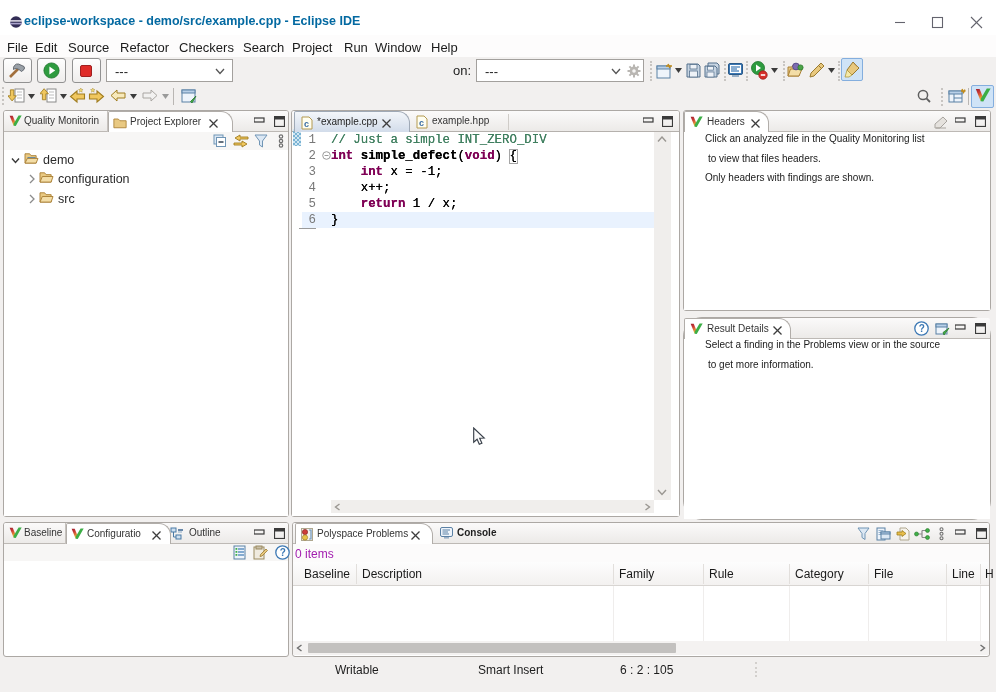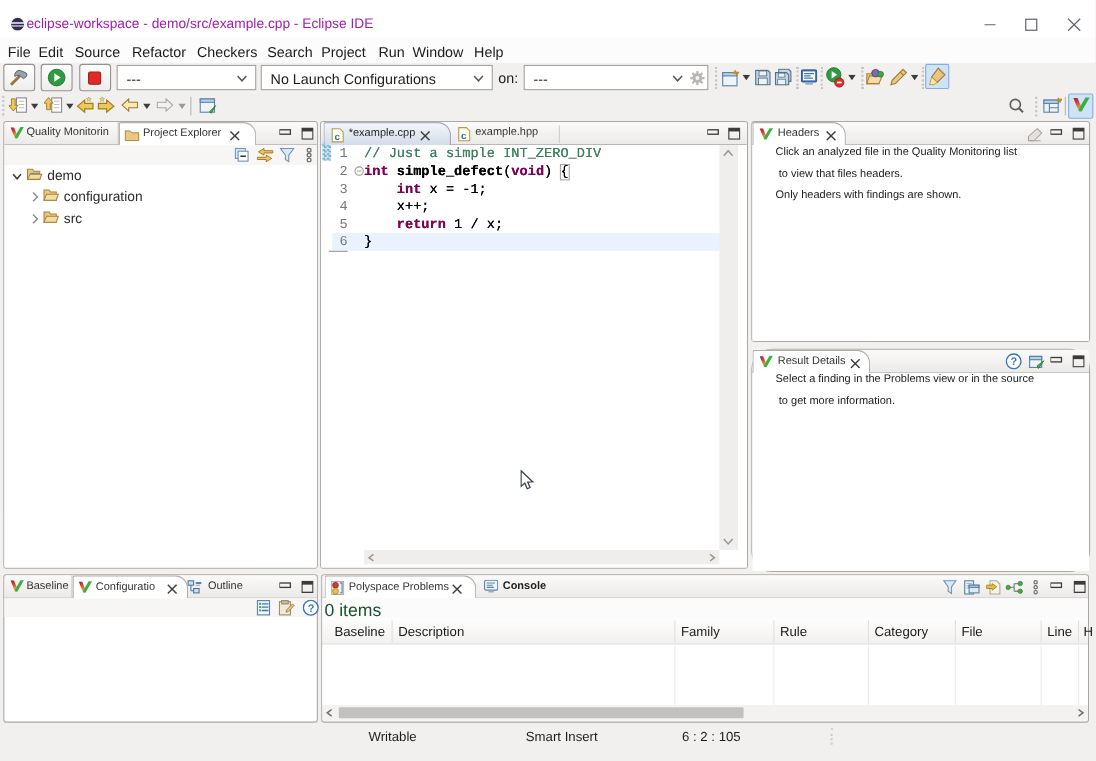--- a/index.html
+++ b/index.html
@@ -38,21 +38,21 @@
 </g>
 </defs>
   </svg>
 
 <div class="abs" style="left:0;top:0;width:996px;height:35px;background:#ffffff;"></div>
 <svg class="abs" style="left:10px;top:16px" width="12" height="12" viewBox="0 0 12 12">
   <circle cx="6" cy="6" r="5.8" fill="#332d56"></circle>
   <rect x="0" y="4.2" width="12" height="1.4" fill="#efedf6"></rect>
   <rect x="0" y="6.8" width="12" height="1.6" fill="#aaa3cc"></rect>
 </svg>
-<div class="abs" style="left:24px;top:14px;font-size:12.5px;color:#a21caf;">eclipse-workspace - demo/src/example.cpp - Eclipse IDE</div>
+<div class="abs" style="left:24px;top:14px;font-size:12.5px;color:#0369a1;font-weight:bold;">eclipse-workspace - demo/src/example.cpp - Eclipse IDE</div>
 <svg class="abs" style="left:893px;top:14px" width="96" height="16" viewBox="0 0 96 16">
   <g stroke="#64646e" stroke-width="1.1" fill="none">
     <line x1="2" y1="8.5" x2="12" y2="8.5"></line>
     <rect x="39.5" y="3.5" width="10" height="10"></rect>
     <line x1="78" y1="3" x2="89" y2="14"></line>
       <line x1="89" y1="3" x2="78" y2="14"></line>
   </g>
 </svg>
 
 <div class="abs" style="left:0;top:35px;width:996px;height:22px;background:#fdfcfc;">
@@ -85,26 +85,20 @@
   <div class="tbtn" style="left:72px;top:1px"></div>
   <rect class="abs" style="left:80px;top:8px;width:12px;height:12px;background:#df2b28;border:1px solid #a02020;border-radius:2px;position:absolute"></rect>
 
   <div class="combo" style="left:106px;top:2px;width:127px;height:23px;">
     <span style="position:absolute;left:8px;top:4px">---</span>
     <svg class="abs" style="right:7px;top:8px" width="10" height="7" viewBox="0 0 10 7">
         <path d="M1 1 L5 5.5 L9 1" stroke="#555" stroke-width="1.3" fill="none"></path>
       </svg>
   </div>
 
-  <div class="combo" style="left:237px;top:2px;width:211px;height:23px;">
-    <span style="position:absolute;left:8px;top:4px">No Launch Configurations</span>
-    <svg class="abs" style="right:7px;top:8px" width="10" height="7" viewBox="0 0 10 7">
-        <path d="M1 1 L5 5.5 L9 1" stroke="#555" stroke-width="1.3" fill="none"></path>
-      </svg>
-  </div>
   <span class="abs" style="left:453px;top:6px;font-size:13px;color:#1c1c1c">on:</span>
 
   <div class="combo" style="left:476px;top:2px;width:168px;height:23px;">
     <span style="position:absolute;left:8px;top:4px">---</span>
     <svg class="abs" style="left:134px;top:8px" width="10" height="7" viewBox="0 0 10 7">
         <path d="M1 1 L5 5.5 L9 1" stroke="#555" stroke-width="1.3" fill="none"></path>
       </svg>
     <svg class="abs" style="left:150px;top:4px" width="14" height="14" viewBox="0 0 14 14">
       <g fill="#b9b6b2">
           <circle cx="7" cy="7" r="4.4"></circle>
@@ -637,21 +631,21 @@
   </svg>
   <svg class="minmax" style="left:662px">
       <rect x="0" y="2" width="10" height="4" fill="none" stroke="#3b3b3b" stroke-width="1.2"></rect>
     </svg>
   <svg class="minmax" style="left:683px">
       <rect x="0.5" y="0.5" width="10" height="10" fill="none" stroke="#3b3b3b" stroke-width="1.2"></rect>
       <rect x="0.5" y="0.5" width="10" height="3" fill="#3b3b3b"></rect>
     </svg>
 
   <div class="abs" style="left:0;top:21px;width:100%;height:18px;background:#fcfbfb;">
-    <span class="abs" style="left:2px;top:3px;font-size:16px;color:#14532d">0 items</span>
+    <span class="abs" style="left:2px;top:3px;font-size:12px;color:#a21caf">0 items</span>
   </div>
 
   <div class="abs" style="left:0;top:39px;width:100%;height:24px;background:linear-gradient(#fdfdfd,#f3f1f0);border-bottom:1px solid #d8d5d2;font-size:12px;color:#1a1a1a;">
     <span class="abs" style="left:11px;top:5px">Baseline</span>
     <span class="abs" style="left:69px;top:5px">Description</span>
     <span class="abs" style="left:326px;top:5px">Family</span>
     <span class="abs" style="left:416px;top:5px">Rule</span>
     <span class="abs" style="left:502px;top:5px">Category</span>
     <span class="abs" style="left:581px;top:5px">File</span>
     <span class="abs" style="left:659px;top:5px">Line</span>

